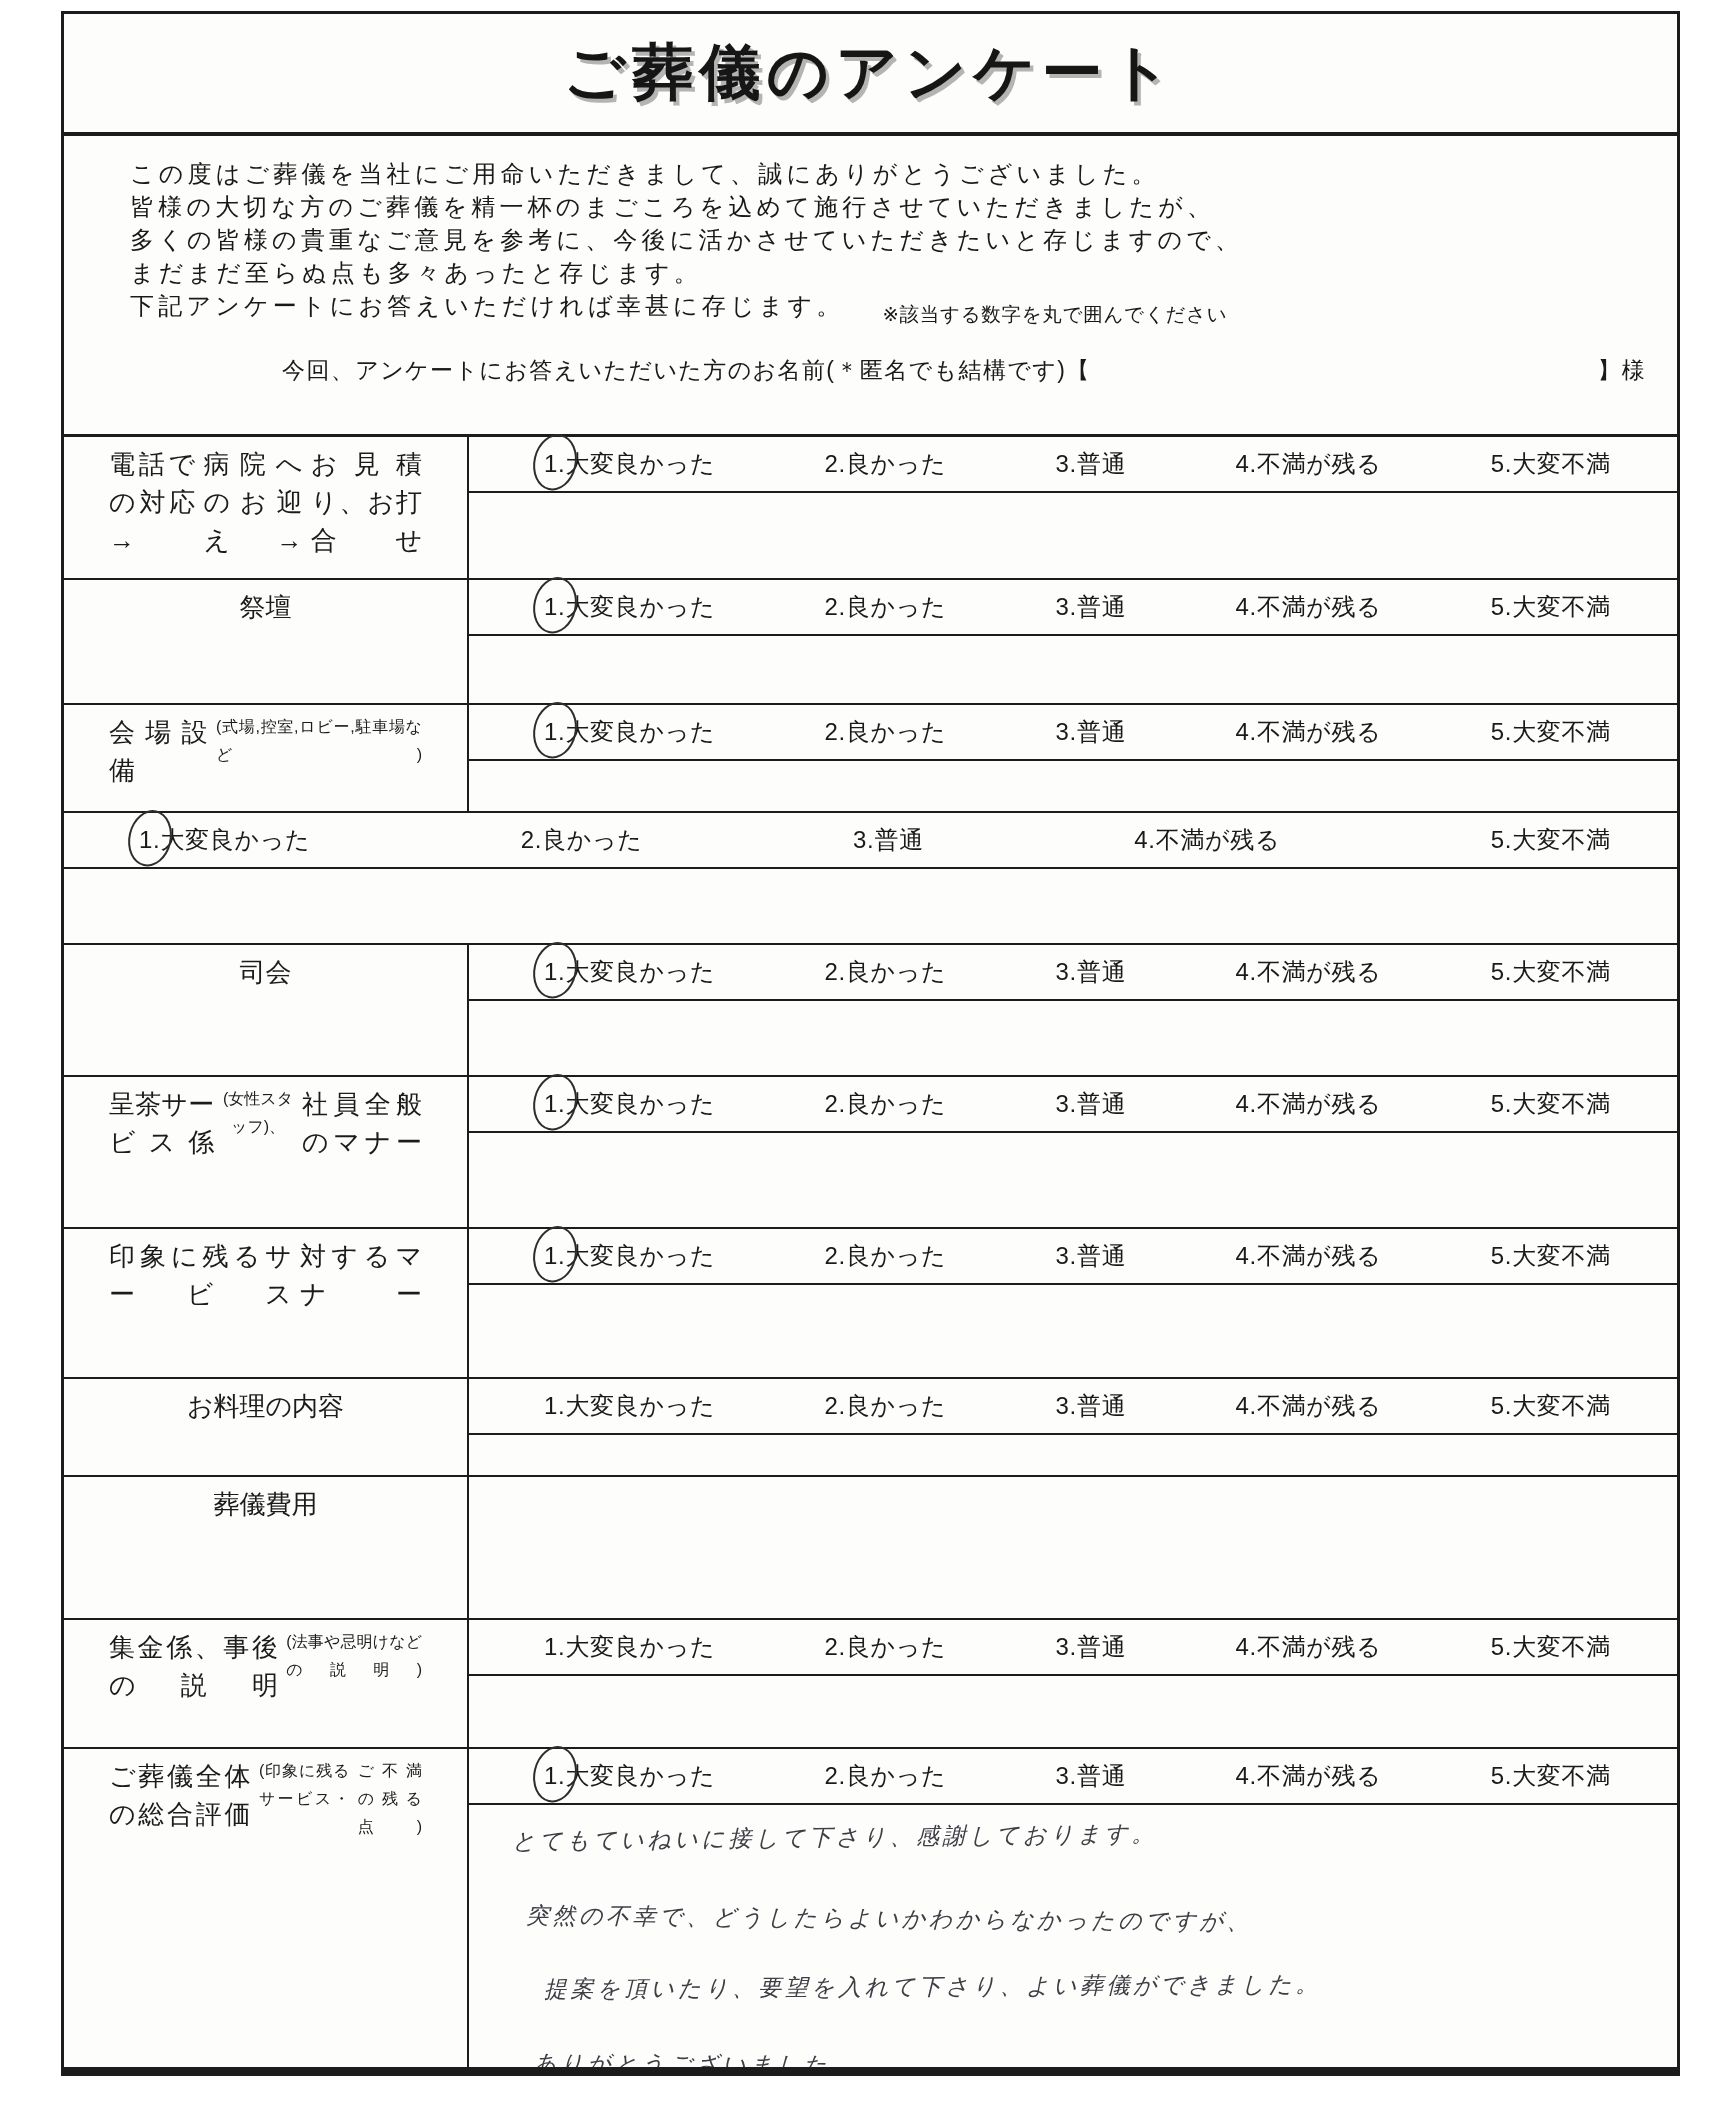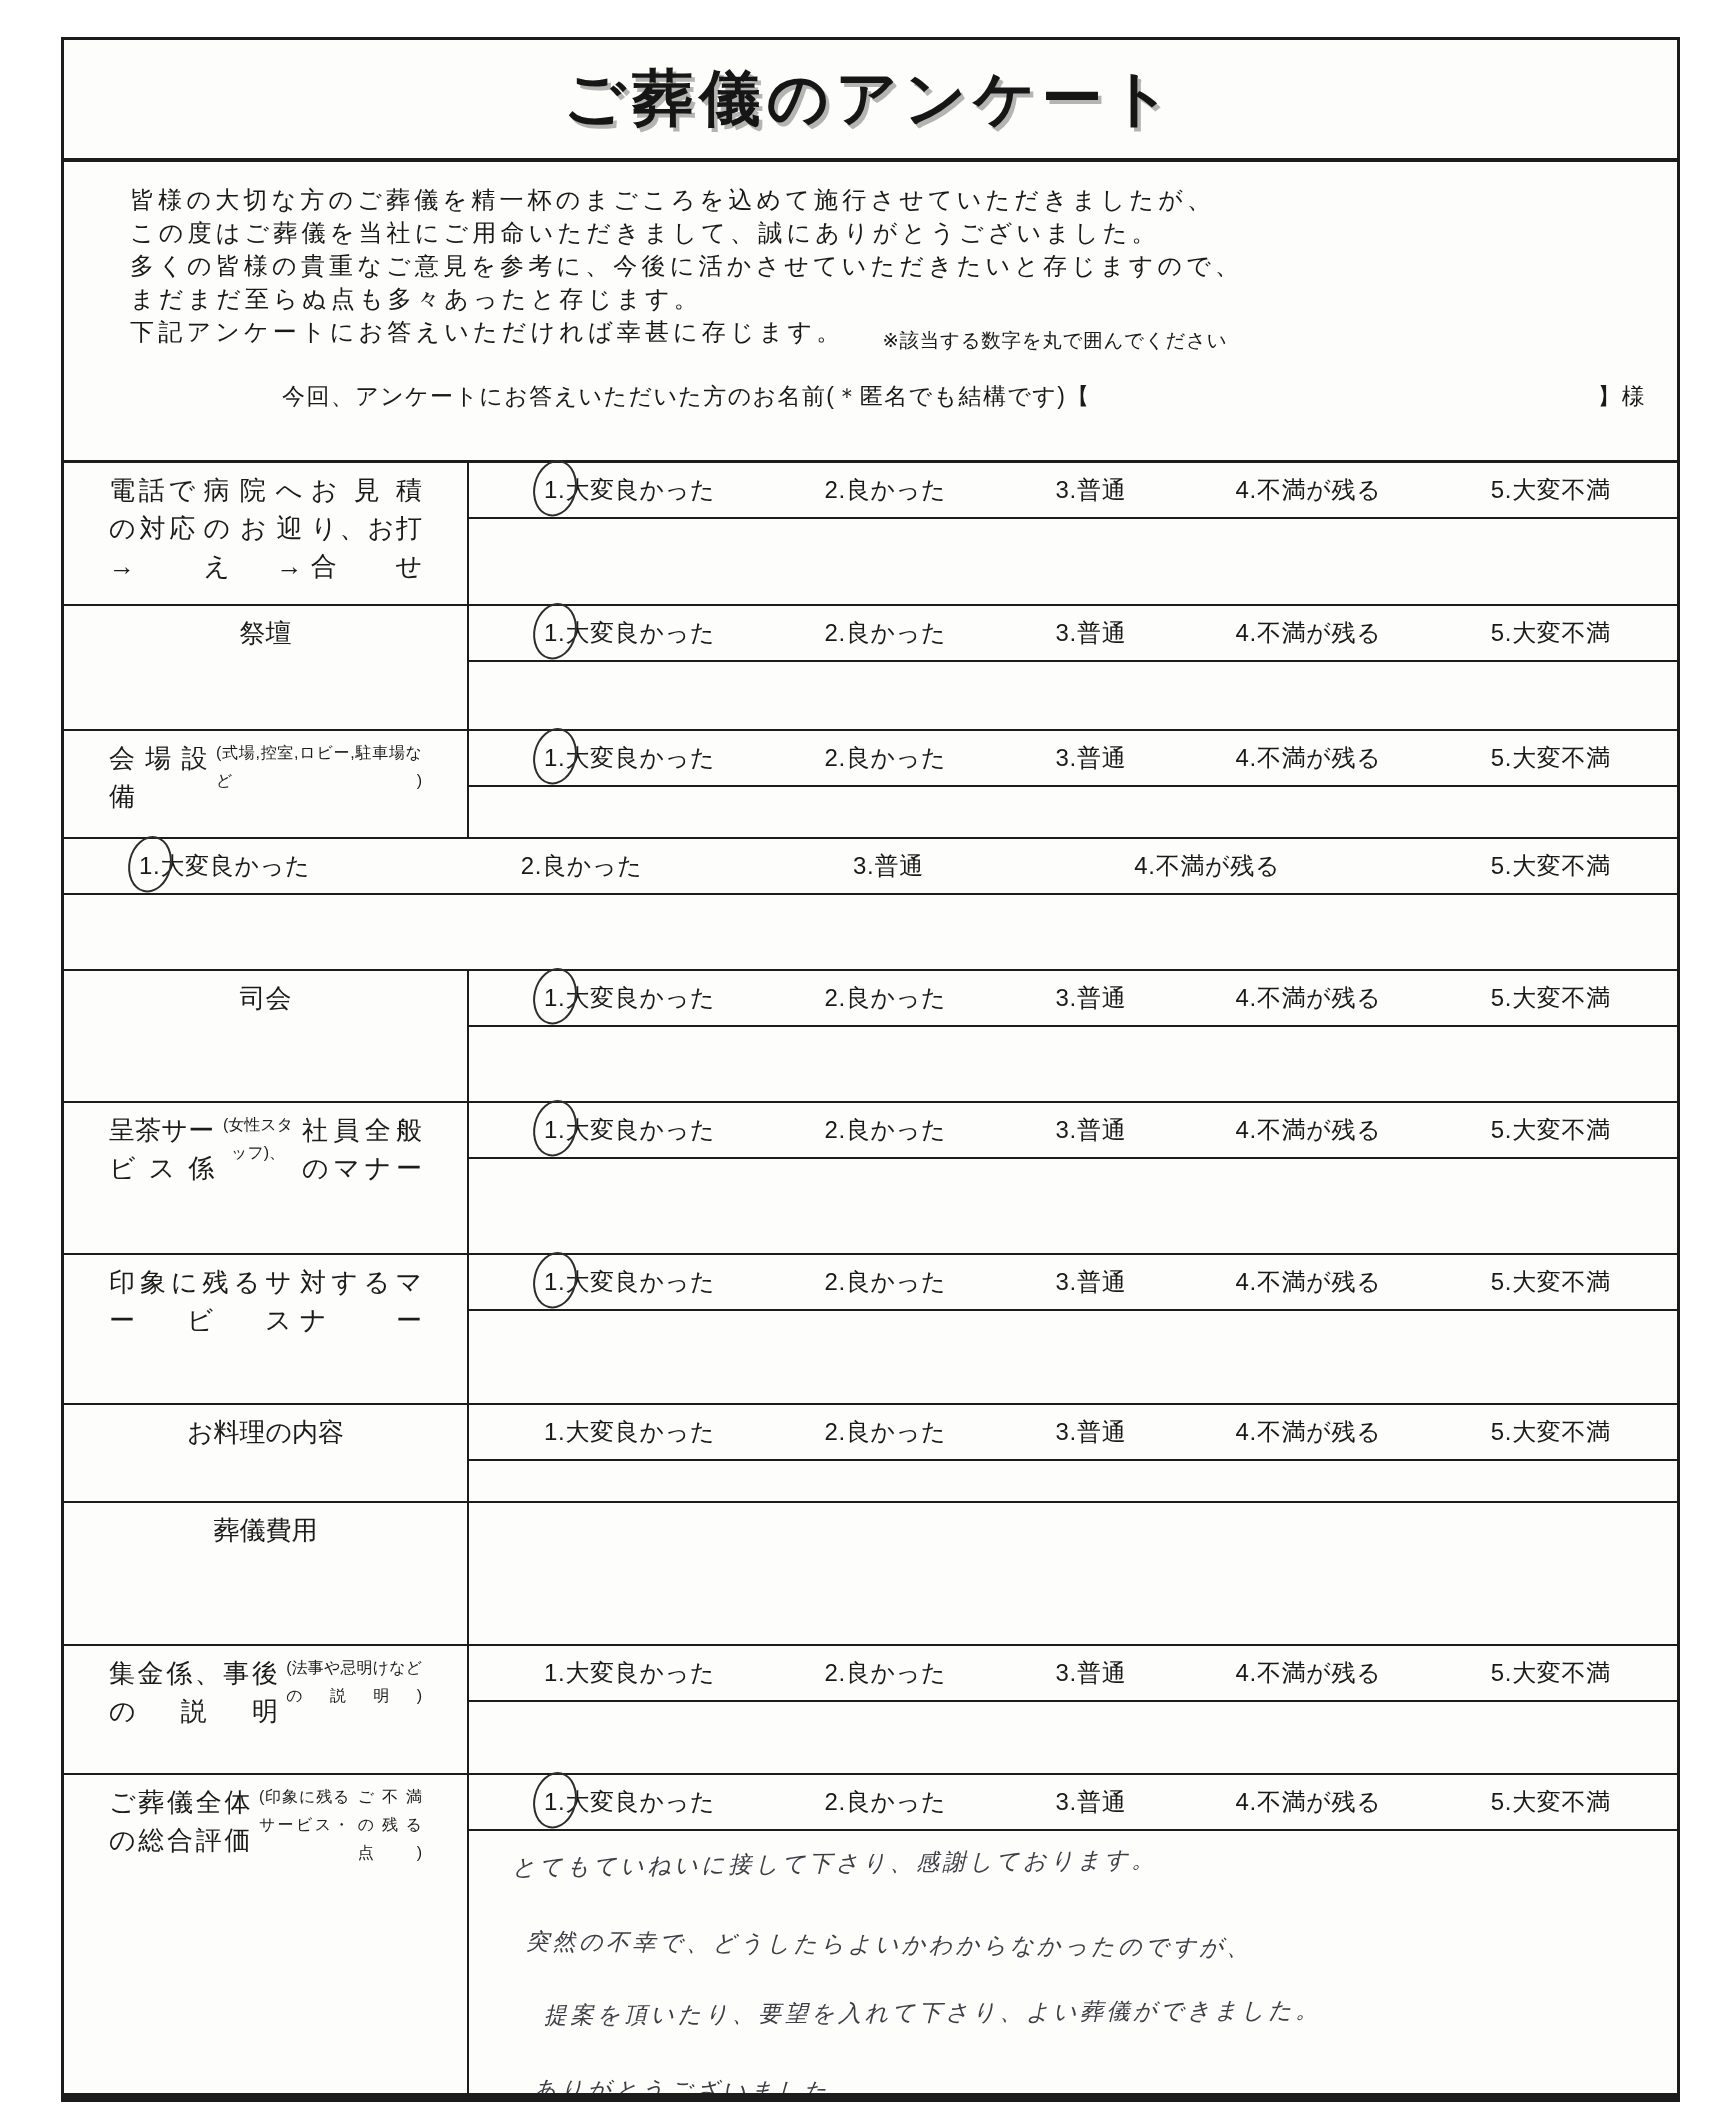--- a/index.html
+++ b/index.html
@@ -5,21 +5,21 @@
   html,body{margin:0;padding:0;background:#ffffff;}
   .page{
     position:relative;
     width:1728px;height:2108px;
     background:#ffffff;
     font-family:"Liberation Sans","DejaVu Sans",sans-serif;
     color:#1a1a1a;
     overflow:hidden;
   }
   .sheet{
-    position:absolute;left:61px;top:37px;
+    position:absolute;left:61px;top:11px;
     width:1619px;height:2065px;
     box-sizing:border-box;
     border:3.5px solid #1c1c1c;
     border-bottom-width:9px;
     background:#fdfdfb;
     display:flex;flex-direction:column;
     overflow:hidden;
   }
   
   .title-box{
@@ -115,22 +115,22 @@
 <body>
 
 <div class="page">
   <div class="sheet">
 
     <div class="title-box">
       <h1 class="form-title">ご葬儀のアンケート</h1>
     </div>
 
     <div class="intro">
+      <div class="intro-line">この度はご葬儀を当社にご用命いただきまして、誠にありがとうございました。</div>
       <div class="intro-line">皆様の大切な方のご葬儀を精一杯のまごころを込めて施行させていただきましたが、</div>
-      <div class="intro-line">この度はご葬儀を当社にご用命いただきまして、誠にありがとうございました。</div>
       <div class="intro-line">多くの皆様の貴重なご意見を参考に、今後に活かさせていただきたいと存じますので、</div>
       <div class="intro-line">まだまだ至らぬ点も多々あったと存じます。</div>
       <div class="intro-line intro-last">
         <span>下記アンケートにお答えいただければ幸甚に存じます。</span>
         <span class="circle-note">※該当する数字を丸で囲んでください</span>
       </div>
       <div class="name-row">
         <span>今回、アンケートにお答えいただいた方のお名前(＊匿名でも結構です)【</span>
         <span class="name-blank"></span>
         <span>】様</span>

